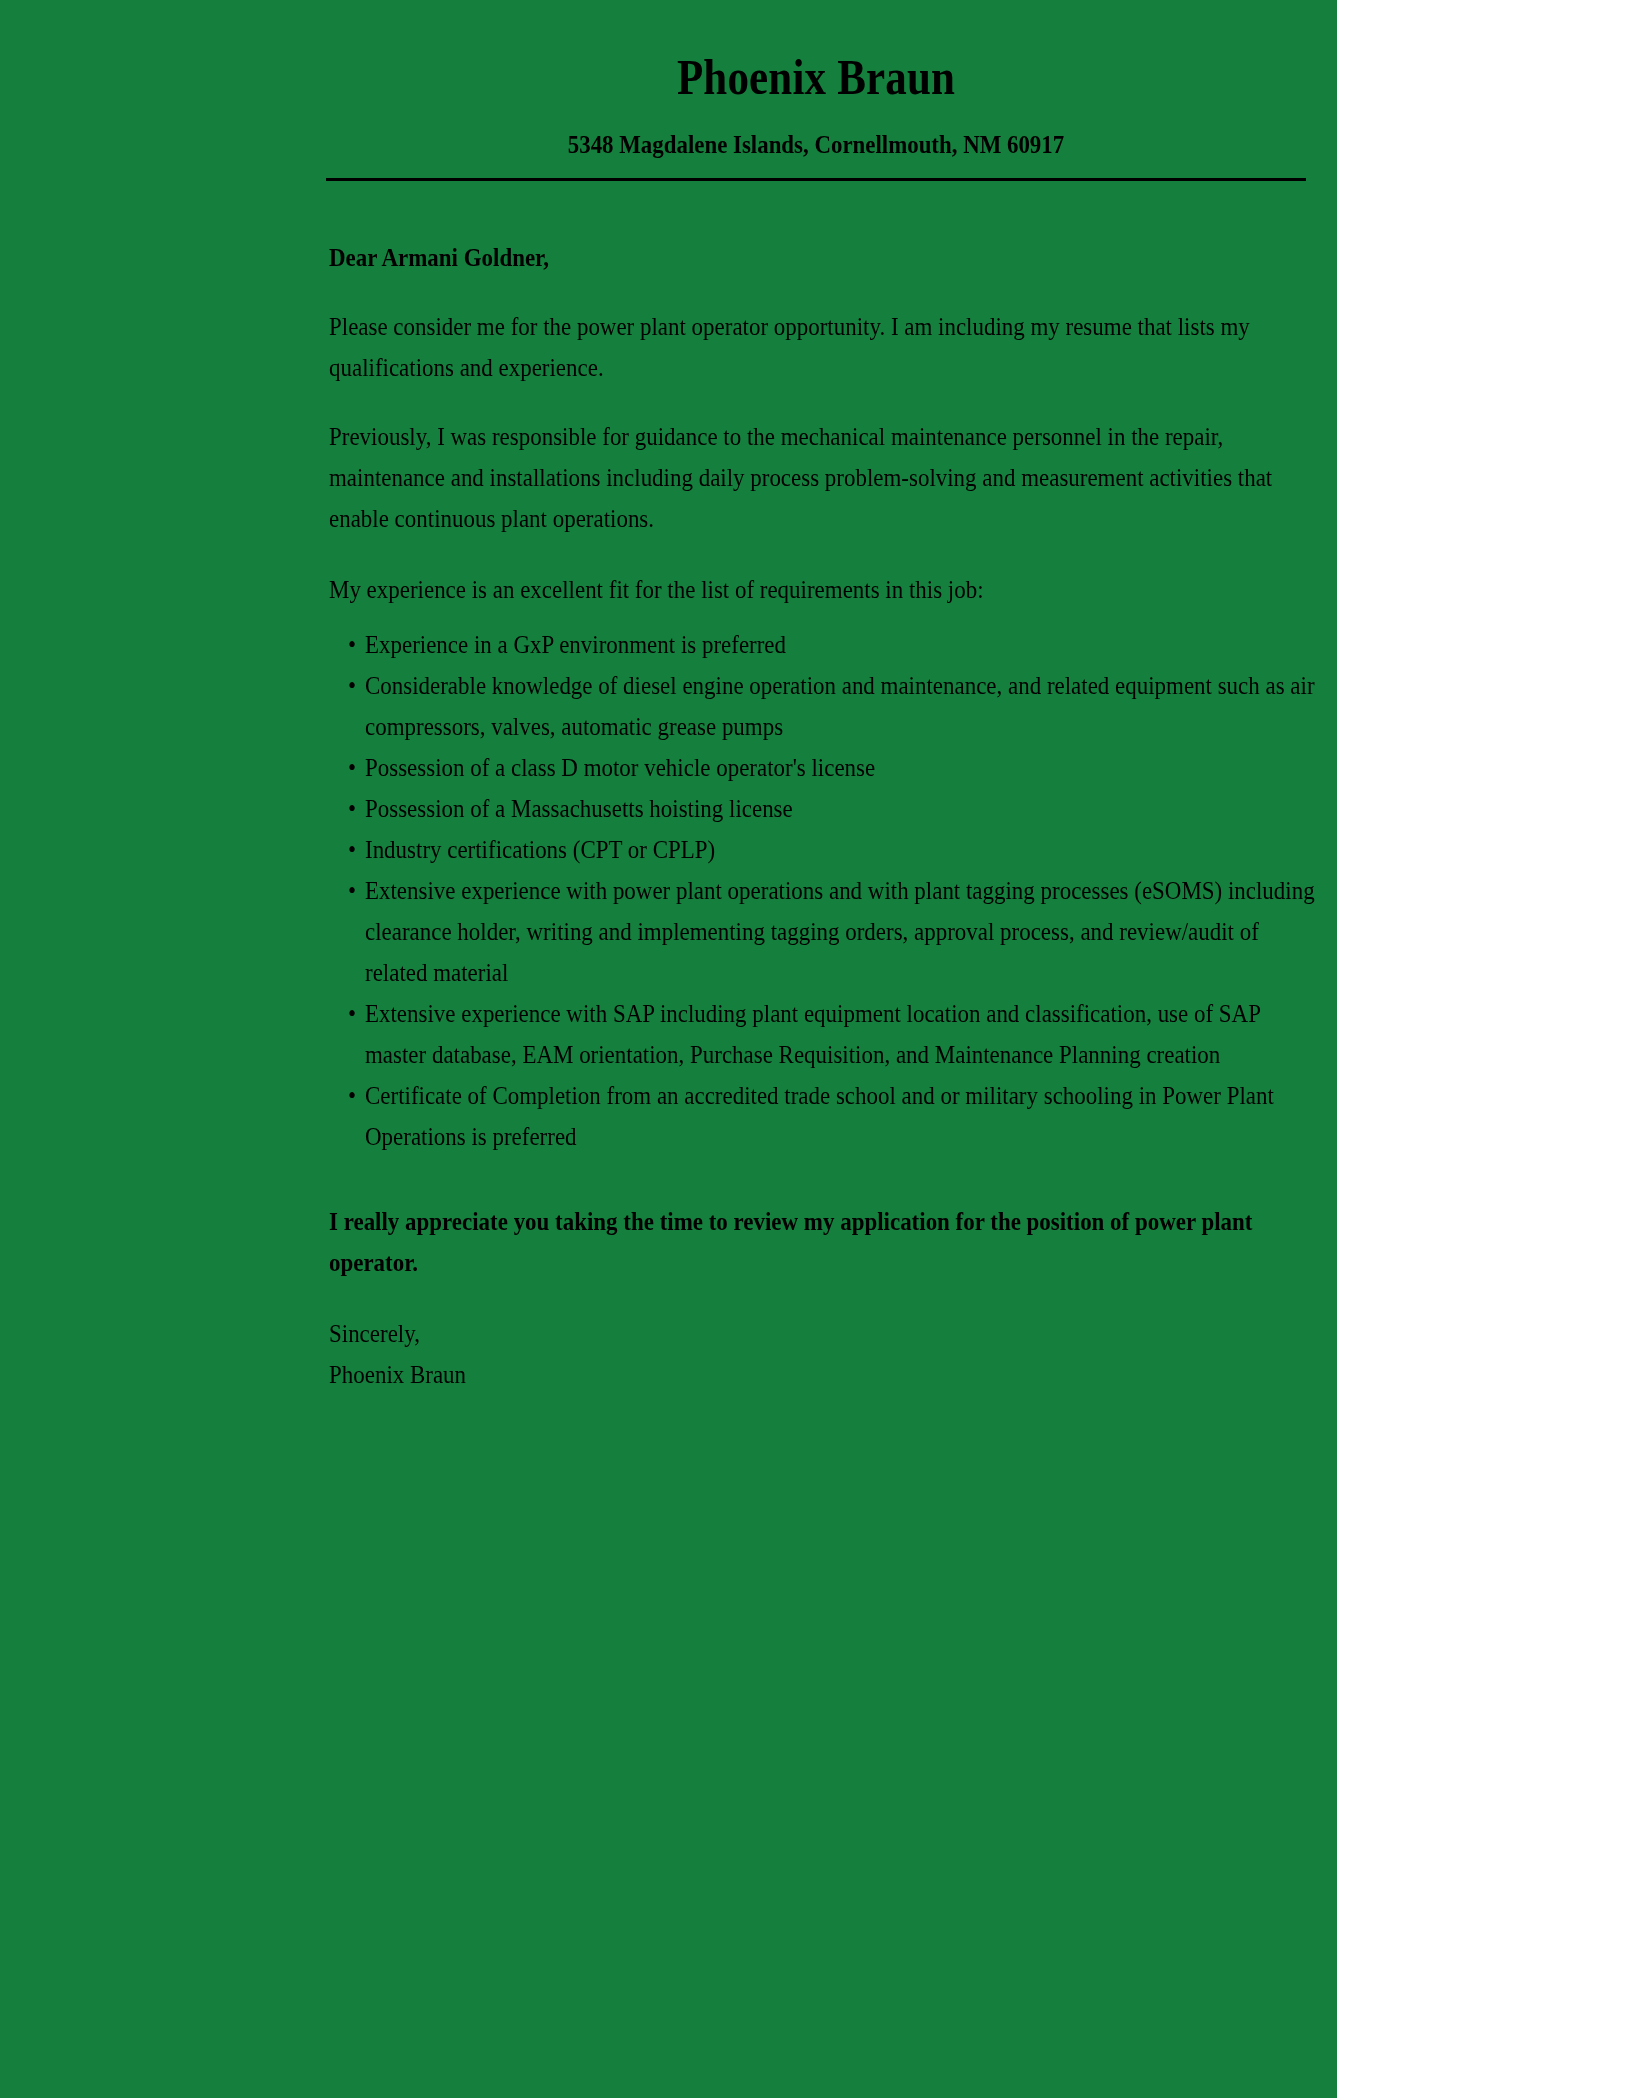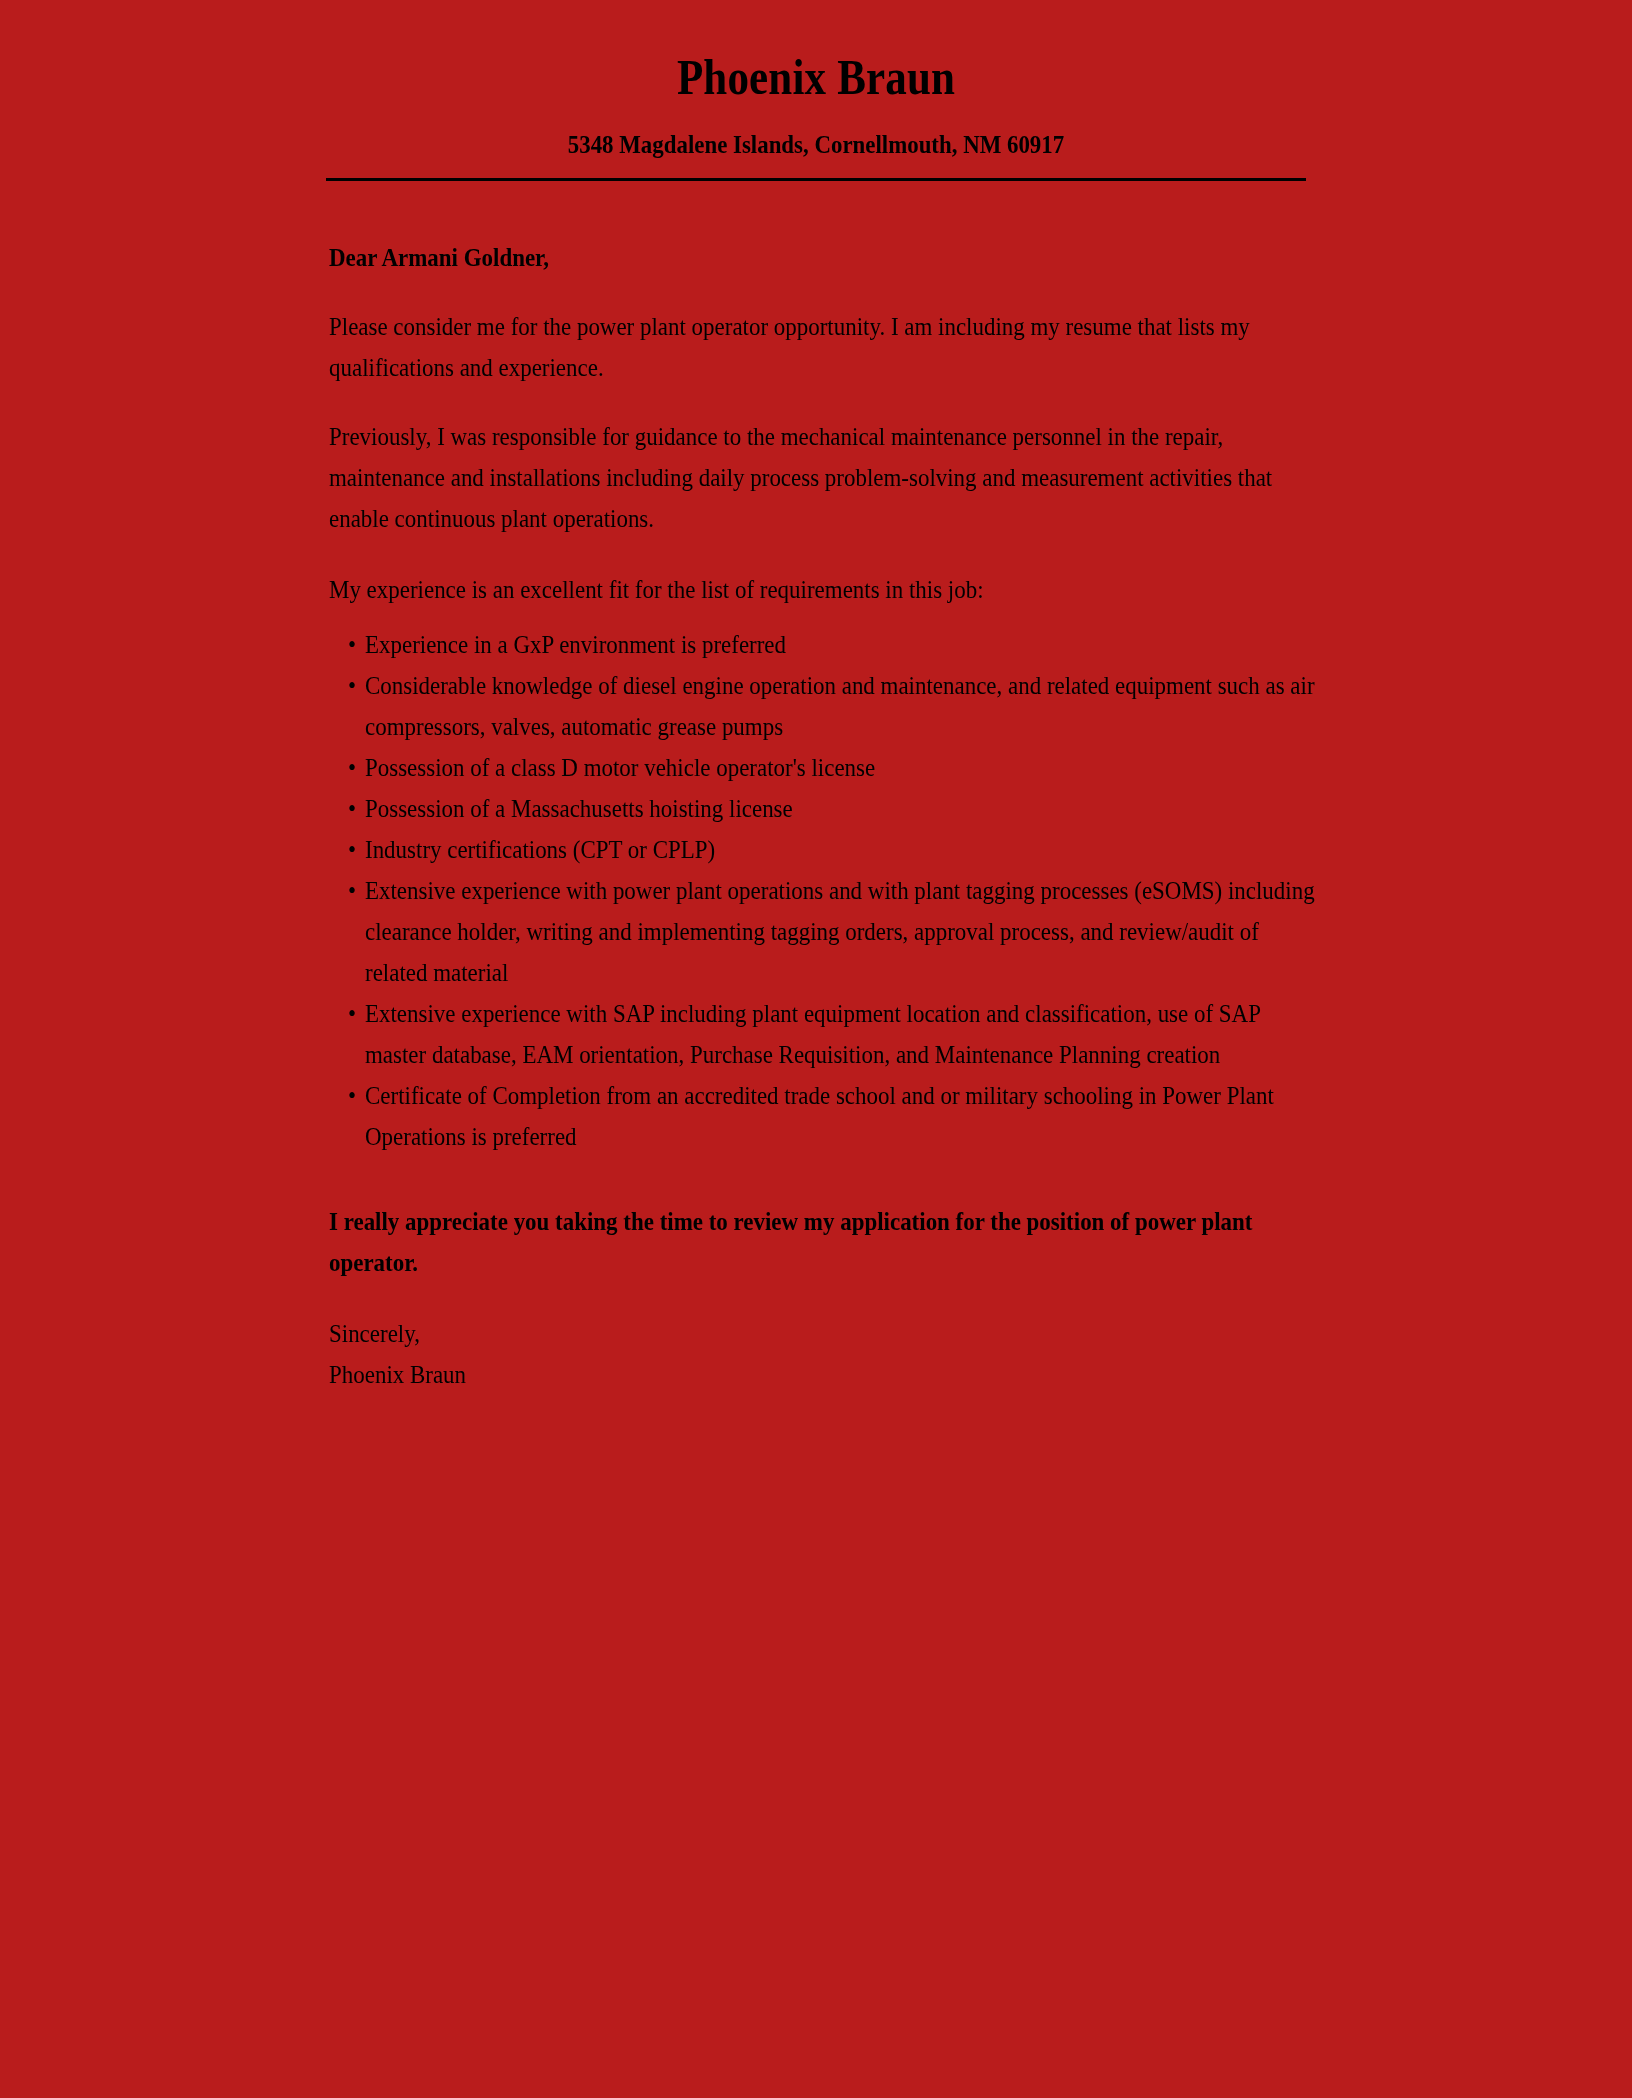--- a/index.html
+++ b/index.html
@@ -10,23 +10,23 @@
   body {
     width: 1632px;
     height: 2098px;
     font-family: "Liberation Serif", "DejaVu Serif", serif;
     color: #000000;
     -webkit-font-smoothing: antialiased;
   }
 
   .page {
     position: relative;
-    width: 1632px;
+    width: 1337px;
     height: 2098px;
-    background: #b91c1c;
+    background: #15803d;
     box-sizing: border-box;
   }
 
   .sheet {
     position: absolute;
     left: 0;
     top: 0;
     width: 1632px;
     padding: 0;
   }

